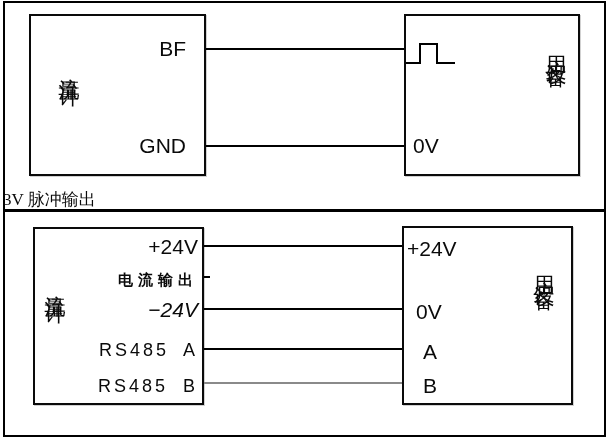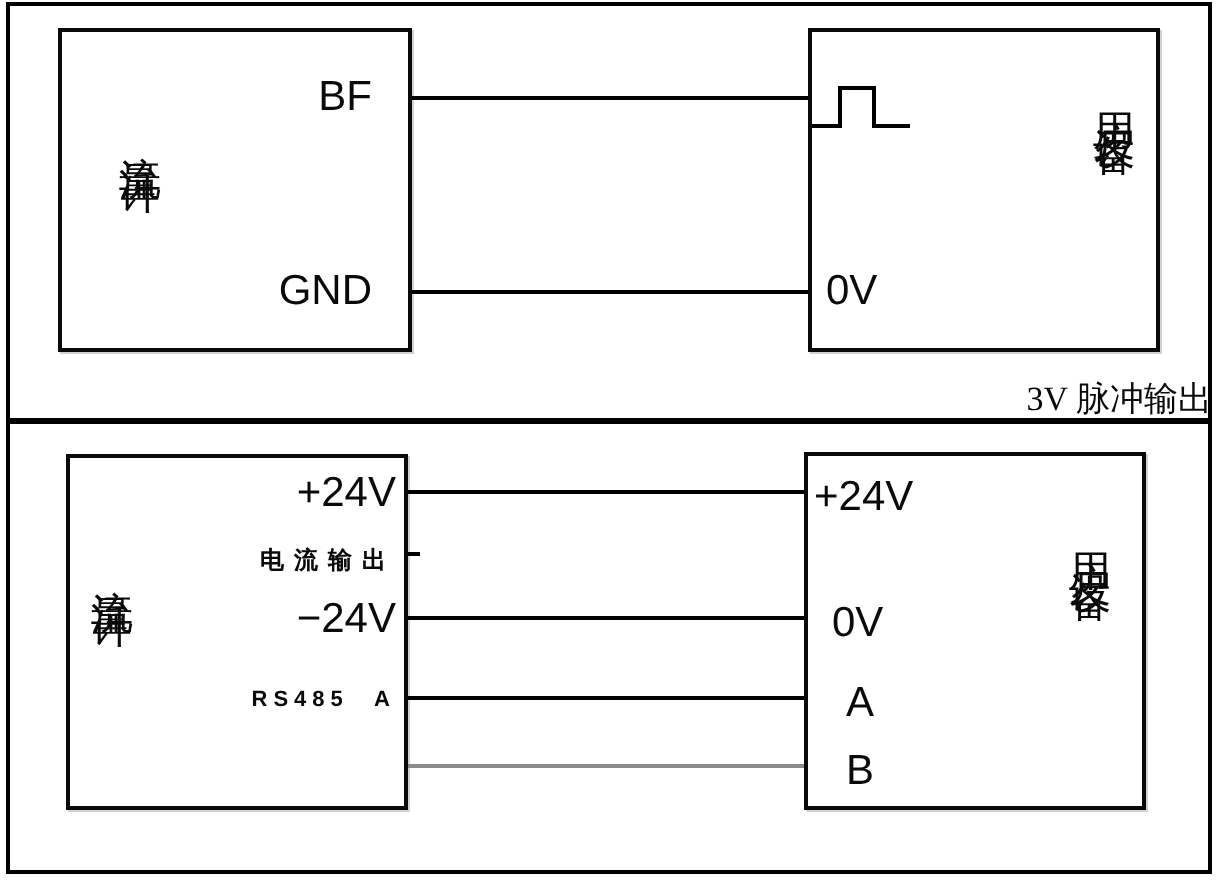--- a/index.html
+++ b/index.html
@@ -59,39 +59,39 @@
 
   .pin {
     position: absolute;
     font-size: 21px;
     line-height: 22px;
     color: #0a0a0a;
     white-space: nowrap;
   }
   .pin.r { text-align: right; }
   .pin.small-bold {
-    font-size: 12px;
+    font-size: 15px;
     font-weight: bold;
     letter-spacing: 5px;
   }
   .pin.rs {
-    font-size: 11px;
-    font-weight: bold;
+    font-size: 18px;
+    font-weight: normal;
     letter-spacing: 3px;
     word-spacing: 7px;
   }
 
   
   .pin.bf       { right: 426px; top: 38px;  }
   .pin.gnd      { right: 426px; top: 135px; text-align: center; }
   .pin.ov-top   { left: 413px;  top: 135px; }
   
   .pin.p24-l    { right: 414px; top: 236px; }
   .pin.cur      { right: 414px; top: 269px; }
-  .pin.n24-l    { right: 414px; top: 299px; }
+  .pin.n24-l    { right: 414px; top: 299px; font-style: italic; }
   .pin.rsa      { right: 414px; top: 339px; }
   .pin.rsb      { right: 414px; top: 375px; }
   
   .pin.p24-r    { left: 407px; top: 238px; }
   .pin.ov-bot   { left: 416px; top: 301px; }
   .pin.a-r      { left: 423px; top: 341px; }
   .pin.b-r      { left: 423px; top: 375px; }
 
   .wire {
     position: absolute;
@@ -109,21 +109,21 @@
   .pulse-icon {
     position: absolute;
     left: 405px; top: 42px;
     width: 52px; height: 24px;
   }
 
   .caption {
     position: absolute;
     left: 3px;
     width: 603px;
-    text-align: right;
+    text-align: left;
     font-family: "Liberation Serif", "DejaVu Serif", serif;
     font-size: 17px;
     color: #0a0a0a;
   }
   .caption.c1 { top: 188px; }
   .caption.c2 { top: 410px; }
 </style>
 </head>
 <body>
 
@@ -150,20 +150,21 @@
 
   <div class="caption c1">3V 脉冲输出</div>
 
   <div class="box fm-bot"></div>
   <div class="vtitle fm-bot-t">流量计</div>
 
   <div class="pin r p24-l">+24V</div>
   <div class="pin r small-bold cur">电流输出</div>
   <div class="pin r n24-l">−24V</div>
   <div class="pin r rs rsa">RS485 A</div>
+  <div class="pin r rs rsb">RS485 B</div>
 
   <div class="wire w-p24"></div>
   <div class="wire w-cur"></div>
   <div class="wire w-n24"></div>
   <div class="wire w-rsa"></div>
   <div class="wire w-rsb"></div>
 
   <div class="box dev-bot"></div>
   <div class="pin p24-r">+24V</div>
   <div class="pin ov-bot">0V</div>

